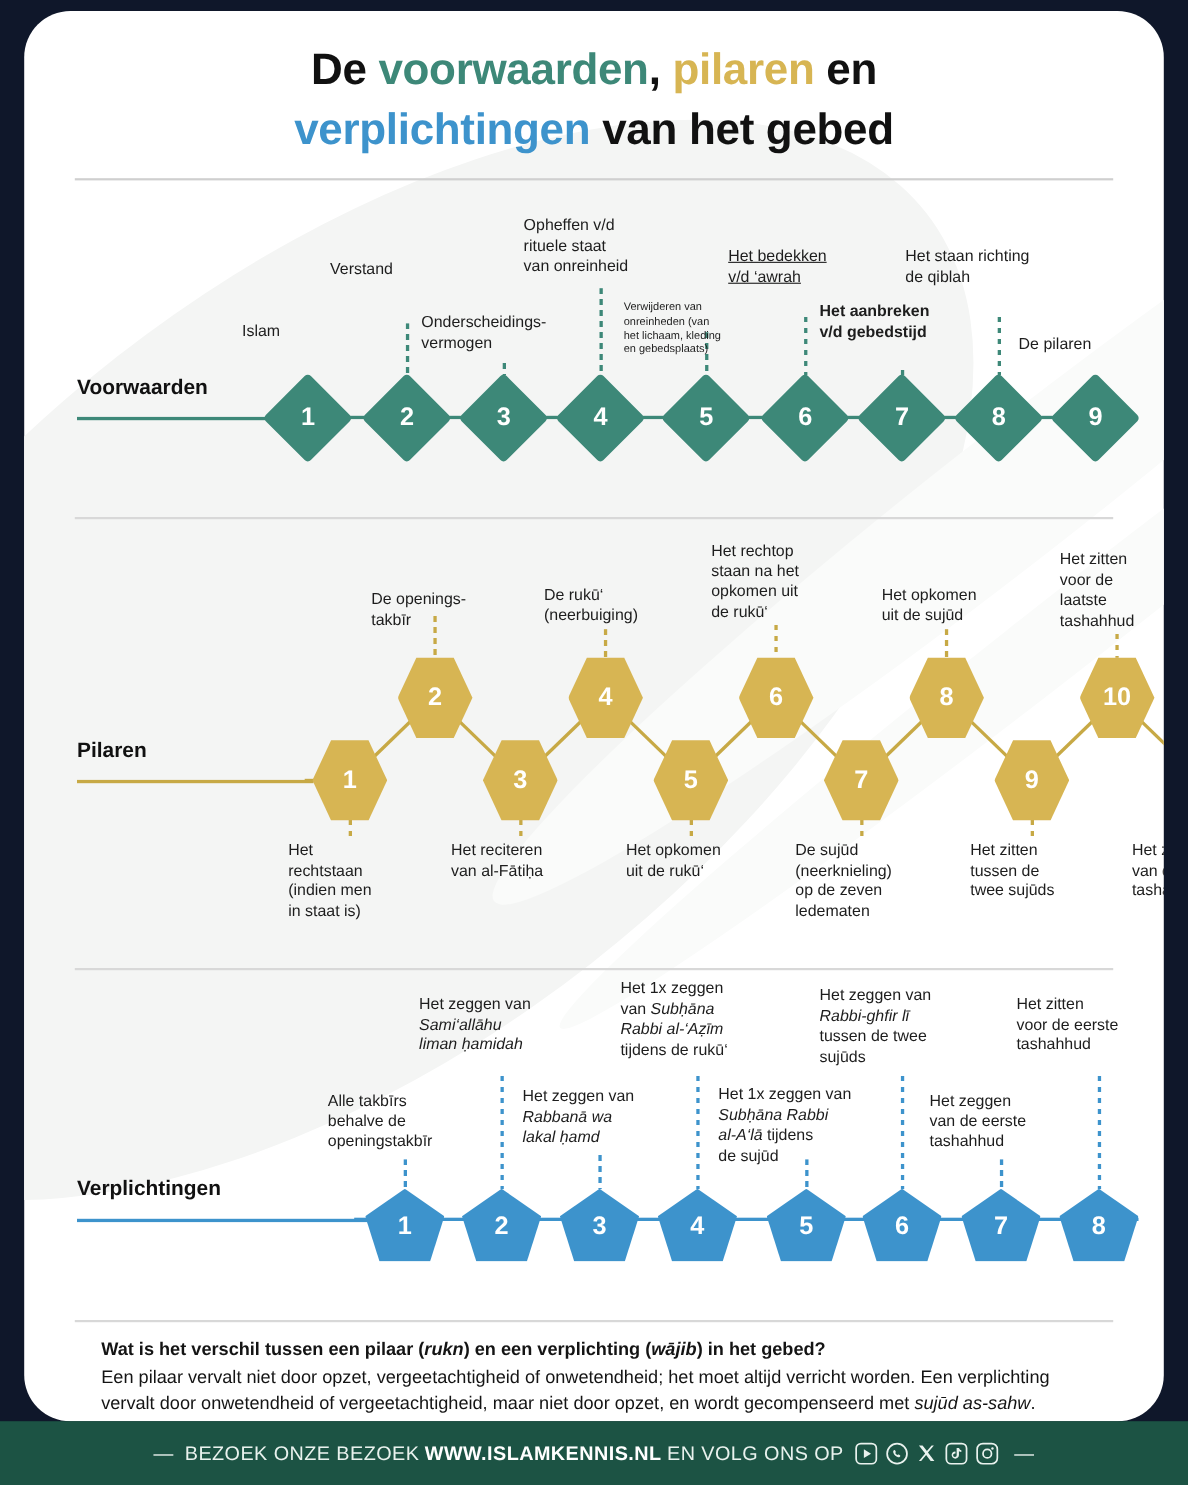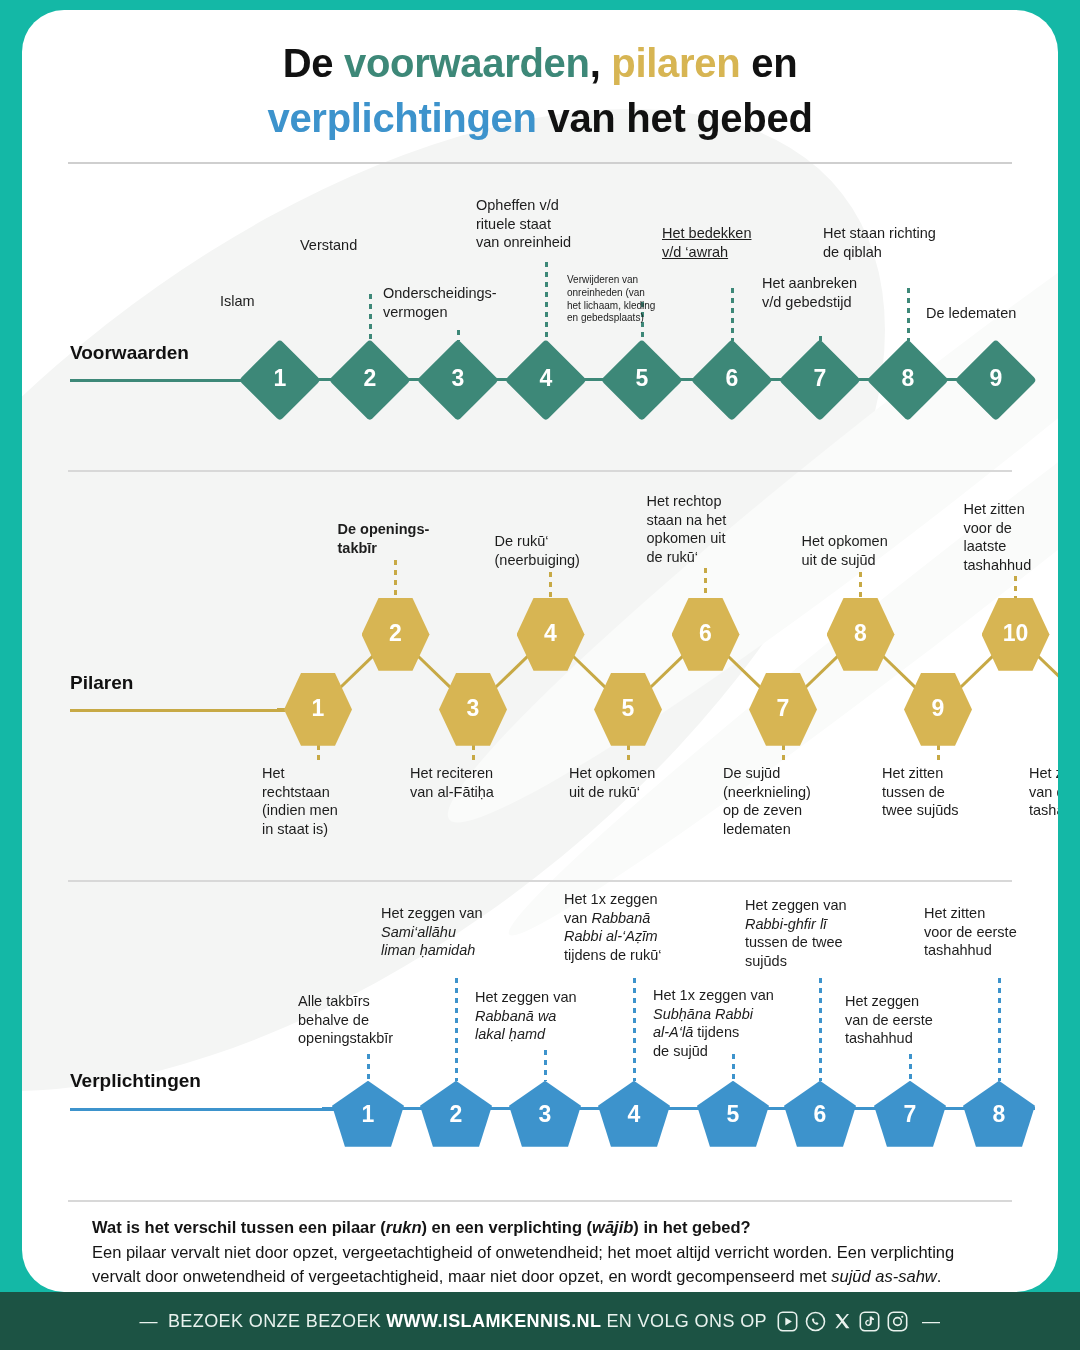--- a/index.html
+++ b/index.html
@@ -6,21 +6,21 @@
   html, body { width: 1080px; height: 1350px; }
   body {
     font-family: "Liberation Sans", sans-serif;
     background: #1c5344;
     overflow: hidden;
   }
   .frame {
     position: relative;
     width: 1080px;
     height: 1350px;
-    background: #14b8a6;
+    background: #0f172a;
   }
   .card {
     position: absolute;
     left: 22px; top: 10px;
     width: 1036px; height: 1282px;
     background: #ffffff;
     border-radius: 42px;
     overflow: hidden;
   }
   
@@ -168,29 +168,29 @@
           <div class="diamond" style="left: 591.2px; top: 186.2px; width: 57.6px; height: 57.6px; background: rgb(61, 136, 120);"></div>
           <div class="node-num" style="left: 590px; top: 202.5px; width: 60px; font-size: 23px; line-height: 23px;">5</div>
           <div class="cap small" style="left: 545px; top: 62px; width: 150px;">Verwijderen van<br>onreinheden (van<br>het lichaam, kleding<br>en gebedsplaats)</div>
           <div class="lead" style="left: 618.5px; top: 138px; width: 3px; height: 39px; background-image: repeating-linear-gradient(rgb(61, 136, 120) 0px, rgb(61, 136, 120) 5px, transparent 5px, transparent 10px);"></div>
           <div class="diamond" style="left: 681.2px; top: 186.2px; width: 57.6px; height: 57.6px; background: rgb(61, 136, 120);"></div>
           <div class="node-num" style="left: 680px; top: 202.5px; width: 60px; font-size: 23px; line-height: 23px;">6</div>
           <div class="cap" style="left: 640px; top: 60px; width: 140px; text-decoration: underline;">Het bedekken<br>v/d ‘awrah</div>
           <div class="lead" style="left: 708.5px; top: 124px; width: 3px; height: 53px; background-image: repeating-linear-gradient(rgb(61, 136, 120) 0px, rgb(61, 136, 120) 5px, transparent 5px, transparent 10px);"></div>
           <div class="diamond" style="left: 769.2px; top: 186.2px; width: 57.6px; height: 57.6px; background: rgb(61, 136, 120);"></div>
           <div class="node-num" style="left: 768px; top: 202.5px; width: 60px; font-size: 23px; line-height: 23px;">7</div>
-          <div class="cap" style="left: 740px; top: 110px; width: 150px;">Het aanbreken<br>v/d gebedstijd</div>
+          <div class="cap" style="left: 723px; top: 110px; width: 150px; font-weight: bold;">Het aanbreken<br>v/d gebedstijd</div>
           <div class="lead" style="left: 796.5px; top: 172px; width: 3px; height: 5px; background-image: repeating-linear-gradient(rgb(61, 136, 120) 0px, rgb(61, 136, 120) 5px, transparent 5px, transparent 10px);"></div>
           <div class="diamond" style="left: 857.2px; top: 186.2px; width: 57.6px; height: 57.6px; background: rgb(61, 136, 120);"></div>
           <div class="node-num" style="left: 856px; top: 202.5px; width: 60px; font-size: 23px; line-height: 23px;">8</div>
           <div class="cap" style="left: 801px; top: 60px; width: 170px;">Het staan richting<br>de qiblah</div>
           <div class="lead" style="left: 884.5px; top: 124px; width: 3px; height: 53px; background-image: repeating-linear-gradient(rgb(61, 136, 120) 0px, rgb(61, 136, 120) 5px, transparent 5px, transparent 10px);"></div>
           <div class="diamond" style="left: 945.2px; top: 186.2px; width: 57.6px; height: 57.6px; background: rgb(61, 136, 120);"></div>
           <div class="node-num" style="left: 944px; top: 202.5px; width: 60px; font-size: 23px; line-height: 23px;">9</div>
-          <div class="cap" style="left: 904px; top: 140px; width: 140px;">De ledematen</div>
+          <div class="cap" style="left: 904px; top: 140px; width: 140px;">De pilaren</div>
           <div class="lead" style="left: 972.5px; top: 196px; width: 3px; background-image: repeating-linear-gradient(rgb(61, 136, 120) 0px, rgb(61, 136, 120) 5px, transparent 5px, transparent 10px);"></div>
         </div>
 
       <div class="rule thin" style="margin-top:16px;"></div>
 
       <div class="section" id="sec2" style="height:400px;">
         <div class="axis-label" style="left:48px; top:200px;">Pilaren</div>
         <div class="axis-line" style="left:48px; top:237px; width:215px; background:#c7a945;"></div>
       <div class="connector" style="left: 308.826px; top: 198px; width: 51.8483px; height: 3px; transform: rotate(-44.0608deg);"></div>
           <div class="connector" style="left: 386.326px; top: 198px; width: 51.8483px; height: 3px; transform: rotate(44.0608deg);"></div>
@@ -202,21 +202,21 @@
           <div class="connector" style="left: 851.326px; top: 198px; width: 51.8483px; height: 3px; transform: rotate(44.0608deg);"></div>
           <div class="connector" style="left: 928.826px; top: 198px; width: 51.8483px; height: 3px; transform: rotate(-44.0608deg);"></div>
           <div class="connector" style="left: 1006.33px; top: 198px; width: 51.8483px; height: 3px; transform: rotate(44.0608deg);"></div>
           <div class="axis-line" style="left: 255px; top: 235.5px; width: 45px; background: rgb(199, 169, 69);"></div>
           <div class="hexa" style="left: 262px; top: 199px; width: 68px; height: 76px; background: rgb(215, 181, 83);"></div>
           <div class="node-num" style="left: 266px; top: 224.5px; width: 60px; font-size: 23px; line-height: 23px;">1</div>
           <div class="cap" style="left: 240px; top: 292px; width: 112px;">Het<br>rechtstaan<br>(indien men<br>in staat is)</div>
           <div class="lead" style="left: 294.5px; top: 273px; width: 3px; height: 15px; background-image: repeating-linear-gradient(rgb(199, 169, 69) 0px, rgb(199, 169, 69) 5px, transparent 5px, transparent 10px);"></div>
           <div class="hexa" style="left: 339.5px; top: 124px; width: 68px; height: 76px; background: rgb(215, 181, 83);"></div>
           <div class="node-num" style="left: 343.5px; top: 149.5px; width: 60px; font-size: 23px; line-height: 23px;">2</div>
-          <div class="cap" style="left: 315.5px; top: 48px; width: 116px; font-weight: bold;">De openings-<br>takbīr</div>
+          <div class="cap" style="left: 315.5px; top: 64px; width: 116px;">De openings-<br>takbīr</div>
           <div class="lead" style="left: 372px; top: 88px; width: 3px; height: 38px; background-image: repeating-linear-gradient(rgb(199, 169, 69) 0px, rgb(199, 169, 69) 5px, transparent 5px, transparent 10px);"></div>
           <div class="hexa" style="left: 417px; top: 199px; width: 68px; height: 76px; background: rgb(215, 181, 83);"></div>
           <div class="node-num" style="left: 421px; top: 224.5px; width: 60px; font-size: 23px; line-height: 23px;">3</div>
           <div class="cap" style="left: 388px; top: 292px; width: 126px;">Het reciteren<br>van al-Fātiḥa</div>
           <div class="lead" style="left: 449.5px; top: 273px; width: 3px; height: 15px; background-image: repeating-linear-gradient(rgb(199, 169, 69) 0px, rgb(199, 169, 69) 5px, transparent 5px, transparent 10px);"></div>
           <div class="hexa" style="left: 494.5px; top: 124px; width: 68px; height: 76px; background: rgb(215, 181, 83);"></div>
           <div class="node-num" style="left: 498.5px; top: 149.5px; width: 60px; font-size: 23px; line-height: 23px;">4</div>
           <div class="cap" style="left: 472.5px; top: 60px; width: 112px;">De rukū‘<br>(neerbuiging)</div>
           <div class="lead" style="left: 527px; top: 100px; width: 3px; height: 26px; background-image: repeating-linear-gradient(rgb(199, 169, 69) 0px, rgb(199, 169, 69) 5px, transparent 5px, transparent 10px);"></div>
           <div class="hexa" style="left: 572px; top: 199px; width: 68px; height: 76px; background: rgb(215, 181, 83);"></div>
@@ -259,21 +259,21 @@
           <div class="penta" style="left: 398px; top: 198.28px; width: 72px; height: 66px; background: rgb(61, 147, 204);"></div>
           <div class="node-num" style="left: 404px; top: 220.5px; width: 60px; font-size: 23px; line-height: 23px;">2</div>
           <div class="cap" style="left: 359px; top: 22px; width: 150px;">Het zeggen van<br><i>Sami‘allāhu</i><br><i>liman ḥamidah</i></div>
           <div class="lead" style="left: 432.5px; top: 96px; width: 3px; height: 102.28px; background-image: repeating-linear-gradient(rgb(61, 147, 204) 0px, rgb(61, 147, 204) 5px, transparent 5px, transparent 10px);"></div>
           <div class="penta" style="left: 487px; top: 198.28px; width: 72px; height: 66px; background: rgb(61, 147, 204);"></div>
           <div class="node-num" style="left: 493px; top: 220.5px; width: 60px; font-size: 23px; line-height: 23px;">3</div>
           <div class="cap" style="left: 453px; top: 106px; width: 140px;">Het zeggen van<br><i>Rabbanā wa</i><br><i>lakal ḥamd</i></div>
           <div class="lead" style="left: 521.5px; top: 168px; width: 3px; height: 30.28px; background-image: repeating-linear-gradient(rgb(61, 147, 204) 0px, rgb(61, 147, 204) 5px, transparent 5px, transparent 10px);"></div>
           <div class="penta" style="left: 576px; top: 198.28px; width: 72px; height: 66px; background: rgb(61, 147, 204);"></div>
           <div class="node-num" style="left: 582px; top: 220.5px; width: 60px; font-size: 23px; line-height: 23px;">4</div>
-          <div class="cap" style="left: 542px; top: 8px; width: 140px;">Het 1x zeggen<br>van <i>Rabbanā</i><br><i>Rabbi al-‘Aẓīm</i><br>tijdens de rukū‘</div>
+          <div class="cap" style="left: 542px; top: 8px; width: 140px;">Het 1x zeggen<br>van <i>Subḥāna</i><br><i>Rabbi al-‘Aẓīm</i><br>tijdens de rukū‘</div>
           <div class="lead" style="left: 610.5px; top: 96px; width: 3px; height: 102.28px; background-image: repeating-linear-gradient(rgb(61, 147, 204) 0px, rgb(61, 147, 204) 5px, transparent 5px, transparent 10px);"></div>
           <div class="penta" style="left: 675px; top: 198.28px; width: 72px; height: 66px; background: rgb(61, 147, 204);"></div>
           <div class="node-num" style="left: 681px; top: 220.5px; width: 60px; font-size: 23px; line-height: 23px;">5</div>
           <div class="cap" style="left: 631px; top: 104px; width: 160px;">Het 1x zeggen van<br><i>Subḥāna Rabbi</i><br><i>al-A‘lā</i> tijdens<br>de sujūd</div>
           <div class="lead" style="left: 709.5px; top: 172px; width: 3px; height: 26.28px; background-image: repeating-linear-gradient(rgb(61, 147, 204) 0px, rgb(61, 147, 204) 5px, transparent 5px, transparent 10px);"></div>
           <div class="penta" style="left: 762px; top: 198.28px; width: 72px; height: 66px; background: rgb(61, 147, 204);"></div>
           <div class="node-num" style="left: 768px; top: 220.5px; width: 60px; font-size: 23px; line-height: 23px;">6</div>
           <div class="cap" style="left: 723px; top: 14px; width: 150px;">Het zeggen van<br><i>Rabbi-ghfir lī</i><br>tussen de twee<br>sujūds</div>
           <div class="lead" style="left: 796.5px; top: 96px; width: 3px; height: 102.28px; background-image: repeating-linear-gradient(rgb(61, 147, 204) 0px, rgb(61, 147, 204) 5px, transparent 5px, transparent 10px);"></div>
           <div class="penta" style="left: 852px; top: 198.28px; width: 72px; height: 66px; background: rgb(61, 147, 204);"></div>

